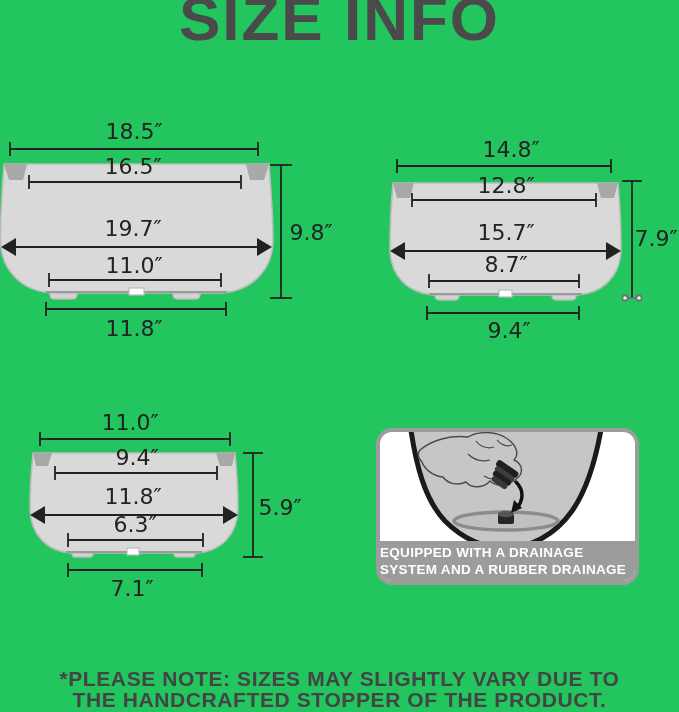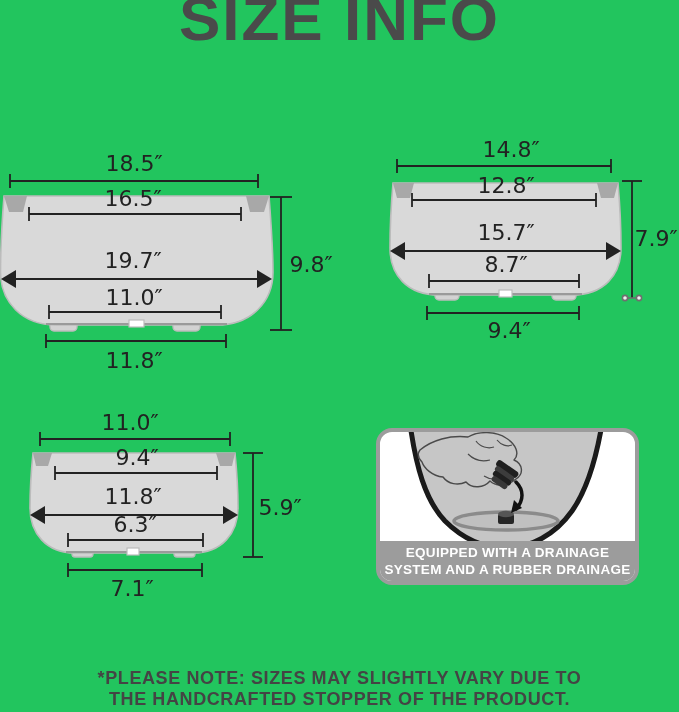--- a/index.html
+++ b/index.html
@@ -22,34 +22,34 @@
   .end-marker{stroke:#6f6f6f;stroke-width:1.6;fill:#efefef;}
   .callout{position:absolute;left:376px;top:428px;width:263px;height:157px;box-sizing:border-box;
     border:4px solid var(--callout-gray);border-radius:16px;background:#fff;overflow:hidden;}
   .callout svg{position:absolute;left:0;top:0;display:block;}
   .xsec-fill{fill:var(--xsec-fill);stroke:none;}
   .xsec-stroke{fill:none;stroke:var(--xsec-ink);stroke-width:5;stroke-linecap:round;}
   .floor-ellipse{fill:#c0c0c0;stroke:#8b8b8b;stroke-width:3.5;}
   .hand-line{fill:var(--xsec-fill);stroke:#4a4a4a;stroke-width:1.4;stroke-linejoin:round;}
   .hand-detail{fill:none;stroke:#4a4a4a;stroke-width:1.2;}
   .caption-banner{position:absolute;left:0;right:0;bottom:0;height:40px;background:var(--callout-gray);
-    color:#ffffff;text-align:center;font-family:"Liberation Sans",sans-serif;font-weight:bold;
+    color:#ffffff;font-family:"Liberation Sans",sans-serif;font-weight:bold;
     font-size:13.5px;line-height:17px;letter-spacing:0.3px;padding-top:3px;box-sizing:border-box;}
   .footer-note{position:absolute;left:0;top:668px;width:100%;text-align:center;
-    font-family:"Liberation Sans",sans-serif;font-weight:bold;font-size:18px;line-height:21px;
+    font-family:"Liberation Sans",sans-serif;font-weight:bold;font-size:21px;line-height:21px;
     letter-spacing:0.6px;color:var(--footer-ink);}
 </style>
 </head>
 <body>
 
 <div class="canvas">
 
   <div class="page-title">SIZE INFO</div>
 
-  <div class="planter" style="left:0;top:118px;margin-top:32px;">
+  <div class="planter" style="left:0;top:118px;">
     <svg width="340" height="228" viewBox="0 0 340 228">
 
       <rect class="pot-foot" x="50" y="168" width="27" height="13" rx="4"></rect>
       <rect class="pot-foot" x="173" y="168" width="27" height="13" rx="4"></rect>
 
       <path class="pot-body" d="M 4 46 L 269 46 C 271 72 273 100 273 122 C 273 152 251 175 217 175 L 56 175 C 22 175 0.5 152 0.5 122 C 0.5 100 2 72 4 46 Z"></path>
       <line class="pot-seam" x1="46" y1="174" x2="227" y2="174"></line>
       <path class="pot-accent" d="M 4 46 L 27 46 L 23 62 L 9 62 Z"></path>
       <path class="pot-accent" d="M 269 46 L 246 46 L 250 62 L 264 62 Z"></path>
       <rect class="pot-notch" x="129" y="170" width="15" height="7"></rect>

